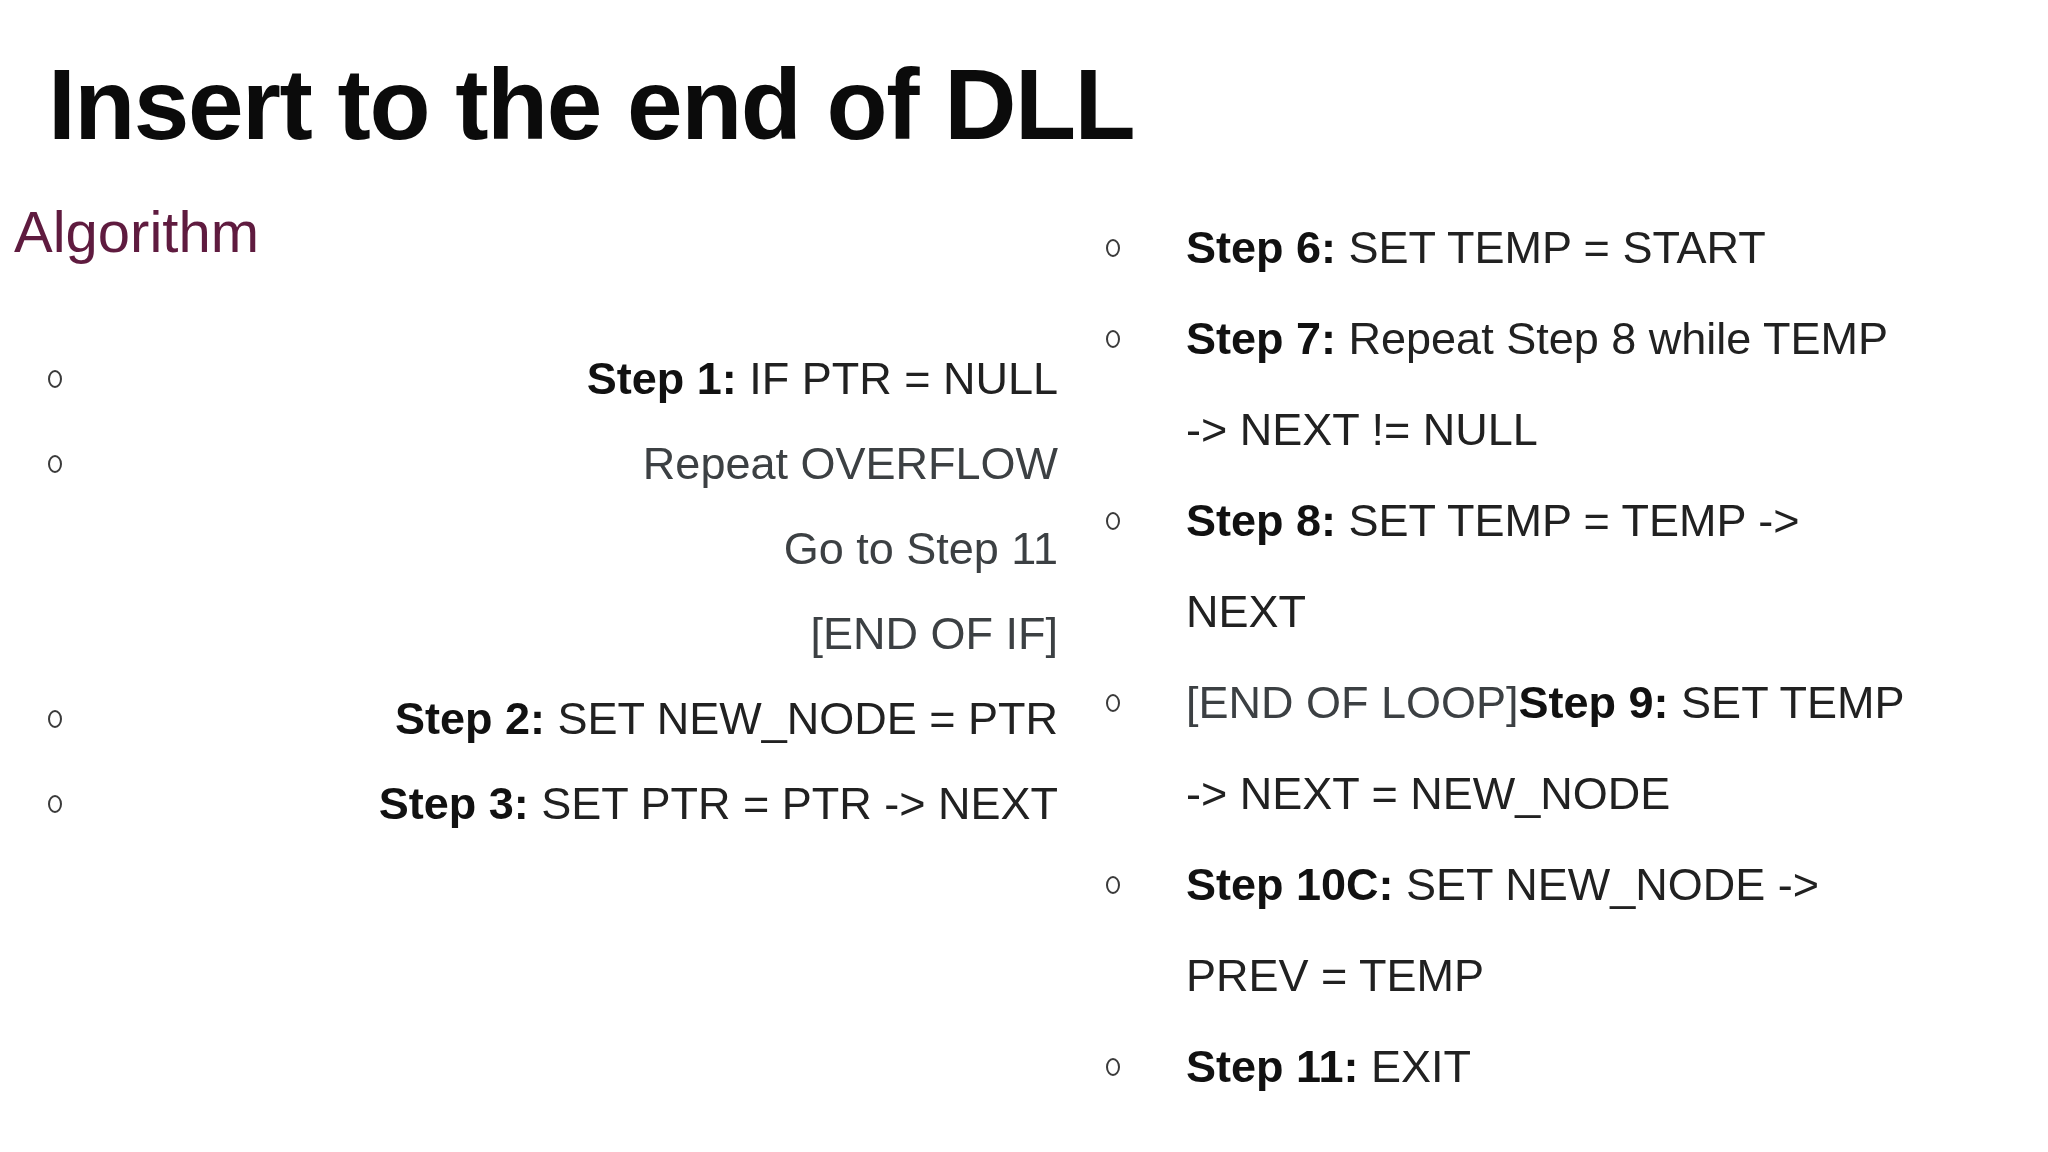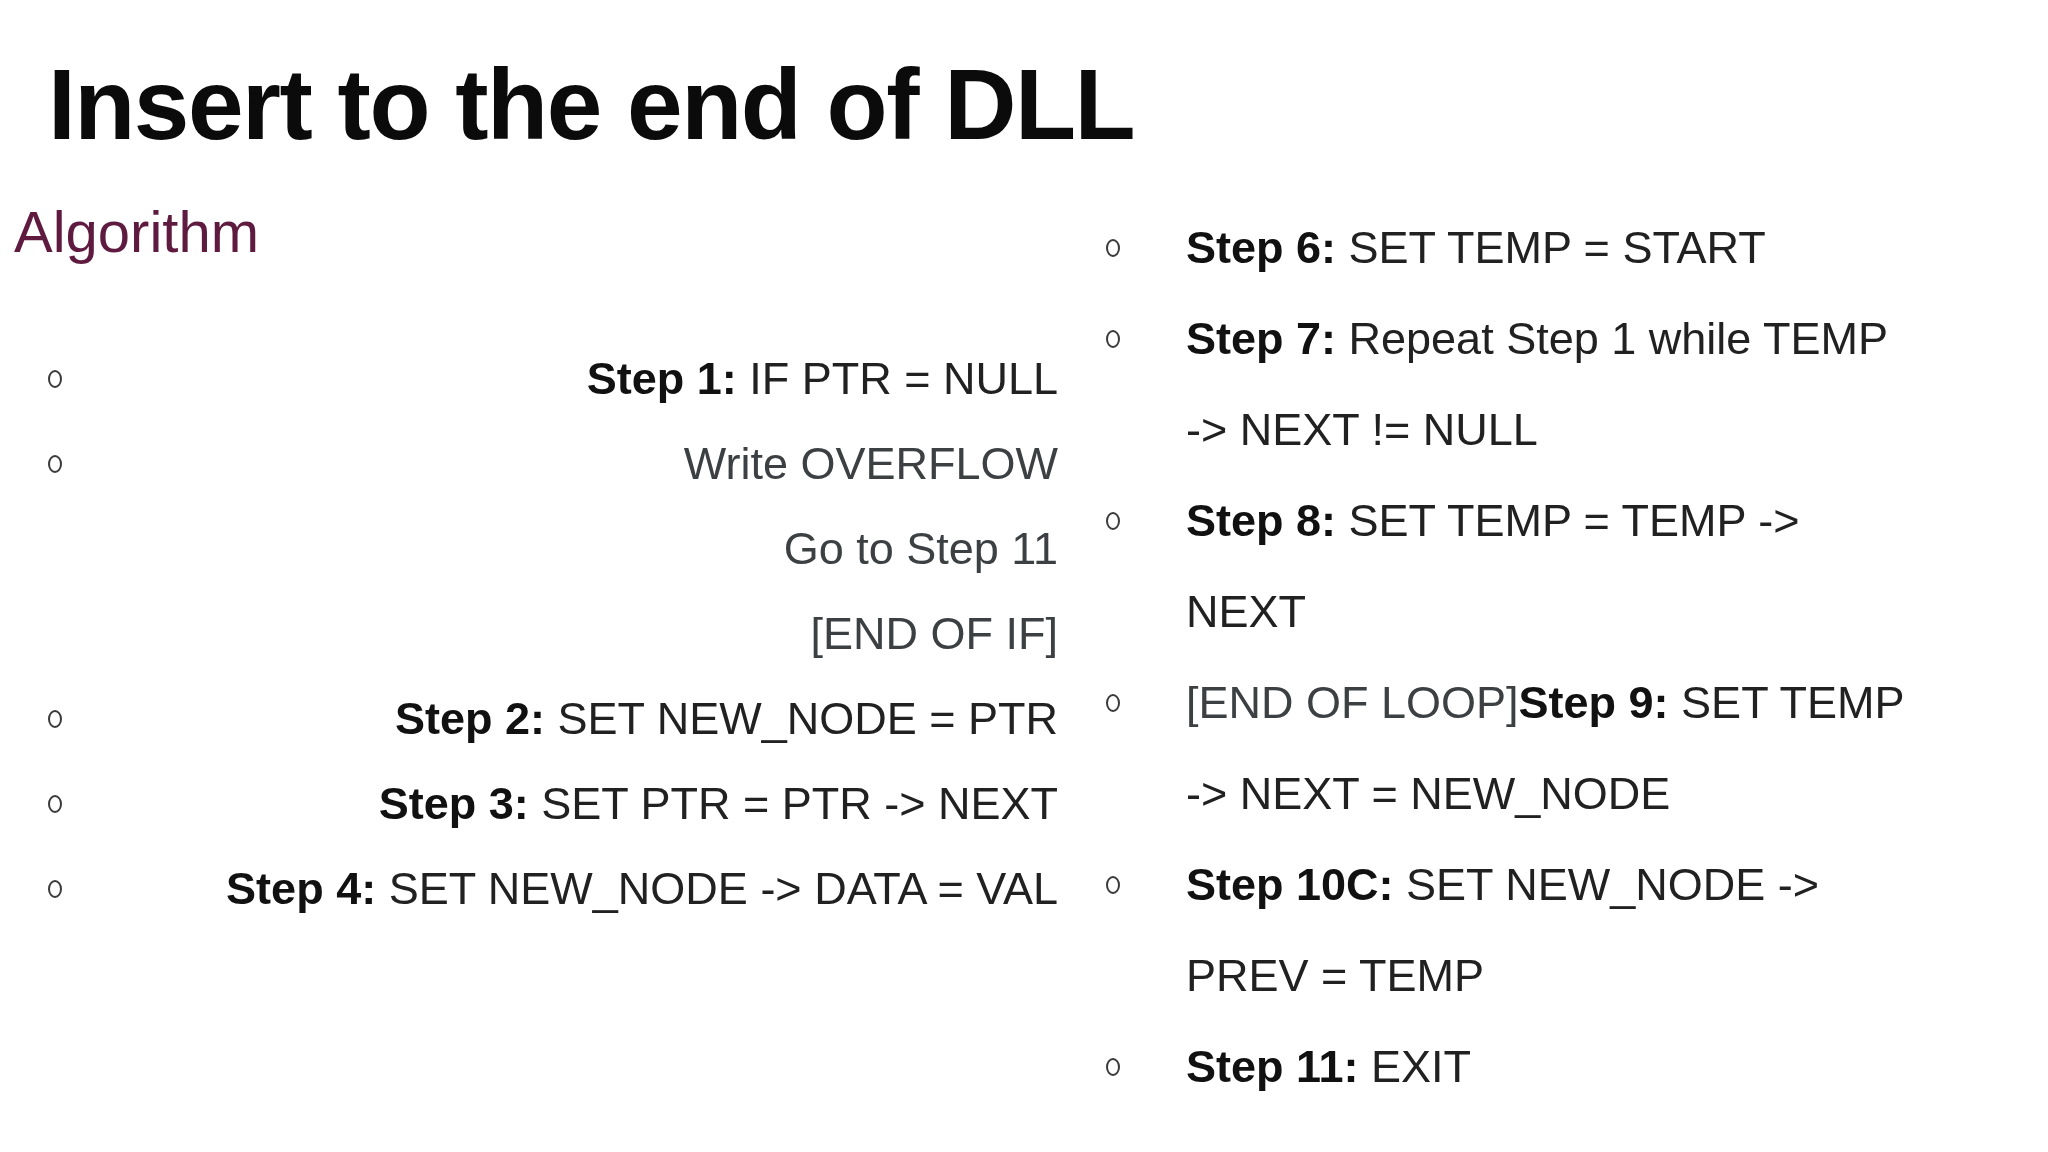--- a/index.html
+++ b/index.html
@@ -97,31 +97,30 @@
 </head>
 <body>
 
 <div class="slide">
   <div class="title">Insert to the end of DLL</div>
 
   <div class="heading">Algorithm</div>
 
   <div class="list left">
       <div class="item"><span class="bullet"></span><span class="seg-bold">Step 1:</span><span class="seg-body"> IF PTR = NULL</span></div>
-      <div class="item"><span class="bullet"></span><span class="seg-muted"> Write OVERFLOW</span></div>
+      <div class="item"><span class="bullet"></span><span class="seg-muted"> Repeat OVERFLOW</span></div>
       <div class="item"><span class="seg-muted">  Go to Step 11</span></div>
       <div class="item"><span class="seg-muted"> [END OF IF]</span></div>
       <div class="item"><span class="bullet"></span><span class="seg-bold">Step 2:</span><span class="seg-body"> SET NEW_NODE = PTR</span></div>
       <div class="item"><span class="bullet"></span><span class="seg-bold">Step 3:</span><span class="seg-body"> SET PTR = PTR -&gt; NEXT</span></div>
-      <div class="item"><span class="bullet"></span><span class="seg-bold">Step 4:</span><span class="seg-body"> SET NEW_NODE -&gt; DATA = VAL</span></div>
     </div>
 
   <div class="list right">
       <div class="item"><span class="bullet"></span><span class="seg-bold">Step 6:</span><span class="seg-body"> SET TEMP = START</span></div>
-      <div class="item"><span class="bullet"></span><span class="seg-bold">Step 7:</span><span class="seg-body"> Repeat Step 1 while TEMP</span></div>
+      <div class="item"><span class="bullet"></span><span class="seg-bold">Step 7:</span><span class="seg-body"> Repeat Step 8 while TEMP</span></div>
       <div class="item"><span class="seg-body">-&gt; NEXT != NULL</span></div>
       <div class="item"><span class="bullet"></span><span class="seg-bold">Step 8:</span><span class="seg-body"> SET TEMP = TEMP -&gt;</span></div>
       <div class="item"><span class="seg-body">NEXT</span></div>
       <div class="item"><span class="bullet"></span><span class="seg-muted">[END OF LOOP]</span><span class="seg-bold">Step 9:</span><span class="seg-body"> SET TEMP</span></div>
       <div class="item"><span class="seg-body">-&gt; NEXT = NEW_NODE</span></div>
       <div class="item"><span class="bullet"></span><span class="seg-bold">Step 10C:</span><span class="seg-body"> SET NEW_NODE -&gt;</span></div>
       <div class="item"><span class="seg-body">PREV = TEMP</span></div>
       <div class="item"><span class="bullet"></span><span class="seg-bold">Step 11:</span><span class="seg-body"> EXIT</span></div>
     </div>
 </div>

